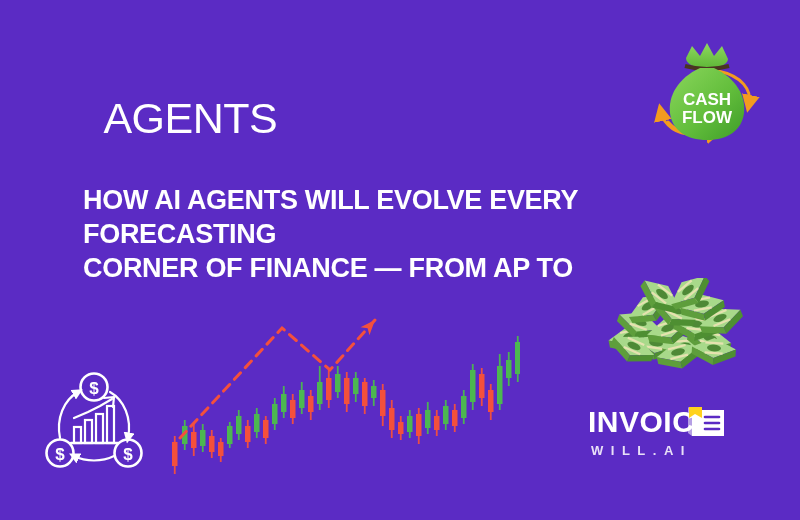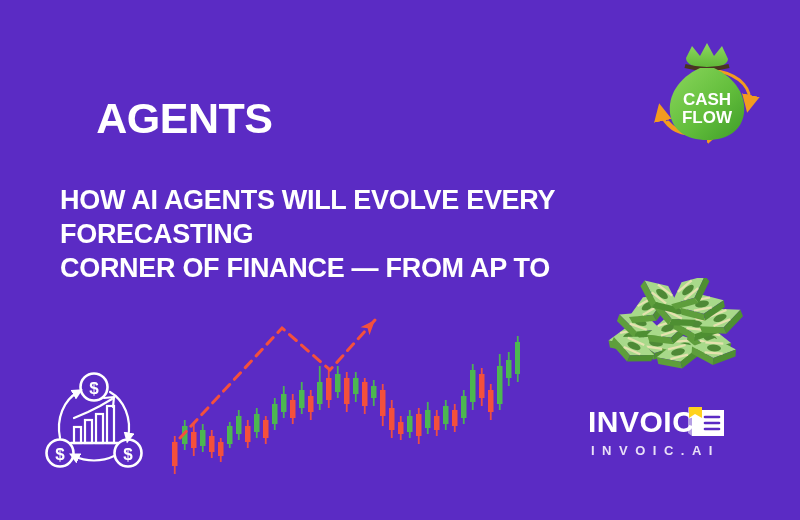--- a/index.html
+++ b/index.html
@@ -13,45 +13,45 @@
   #banner {
     position:absolute; left:0; top:0;
     width:800px; height:520px;
     background:#5B2BC4;
     overflow:hidden;
   }
 
   
   .headline {
     position:absolute;
-    left:52px; top:48px;
+    left:60px; top:48px;
     color:#FFFFFF;
     font-size:43px;
-    font-weight:bold;
+    font-weight:normal;
     line-height:47px;
     letter-spacing:-0.5px;
     white-space:pre;
     text-transform:uppercase;
     font-stretch:condensed;
   }
   .headline .l2 { display:block; }
 
   
   .subhead {
     position:absolute;
     left:60px; top:183px;
     width:660px;
     color:#FFFFFF;
     font-size:27px;
     font-weight:bold;
     line-height:34px;
     letter-spacing:-0.3px;
     text-transform:uppercase;
   }
-  .subhead span { display:block; white-space:nowrap; }
+  .subhead span { display:block; white-space:nowrap;margin-left:23px; }
 
   
   #chart { position:absolute; left:170px; top:300px; width:350px; height:185px; }
 
   
   #cashbag { position:absolute; left:648px; top:38px; width:118px; height:112px; }
 
   
   #moneypile { position:absolute; left:600px; top:278px; width:150px; height:92px; }
 
@@ -369,16 +369,16 @@
         <path d="M6,4 L38,4 L38,30 L6,30 Z" fill="#FFFFFF"></path>
         <path d="M6,4 L6,30 L2,27 L2,1 Z" fill="#FFFFFF" opacity="0.55"></path>
         <path d="M3,1 L16,1 L16,12 L9,8 L3,12 Z" fill="#FFD21E"></path>
         <g stroke="#5B2BC4" stroke-width="2.6" stroke-linecap="round">
           <path d="M19,11 L33,11"></path>
           <path d="M19,17 L33,17"></path>
           <path d="M19,23 L33,23"></path>
         </g>
       </svg>
     </div>
-    <div class="logo-row2">INVOIC.AI</div>
+    <div class="logo-row2">WILL.AI</div>
   </div>
 
 </div>
 
 </body></html>

